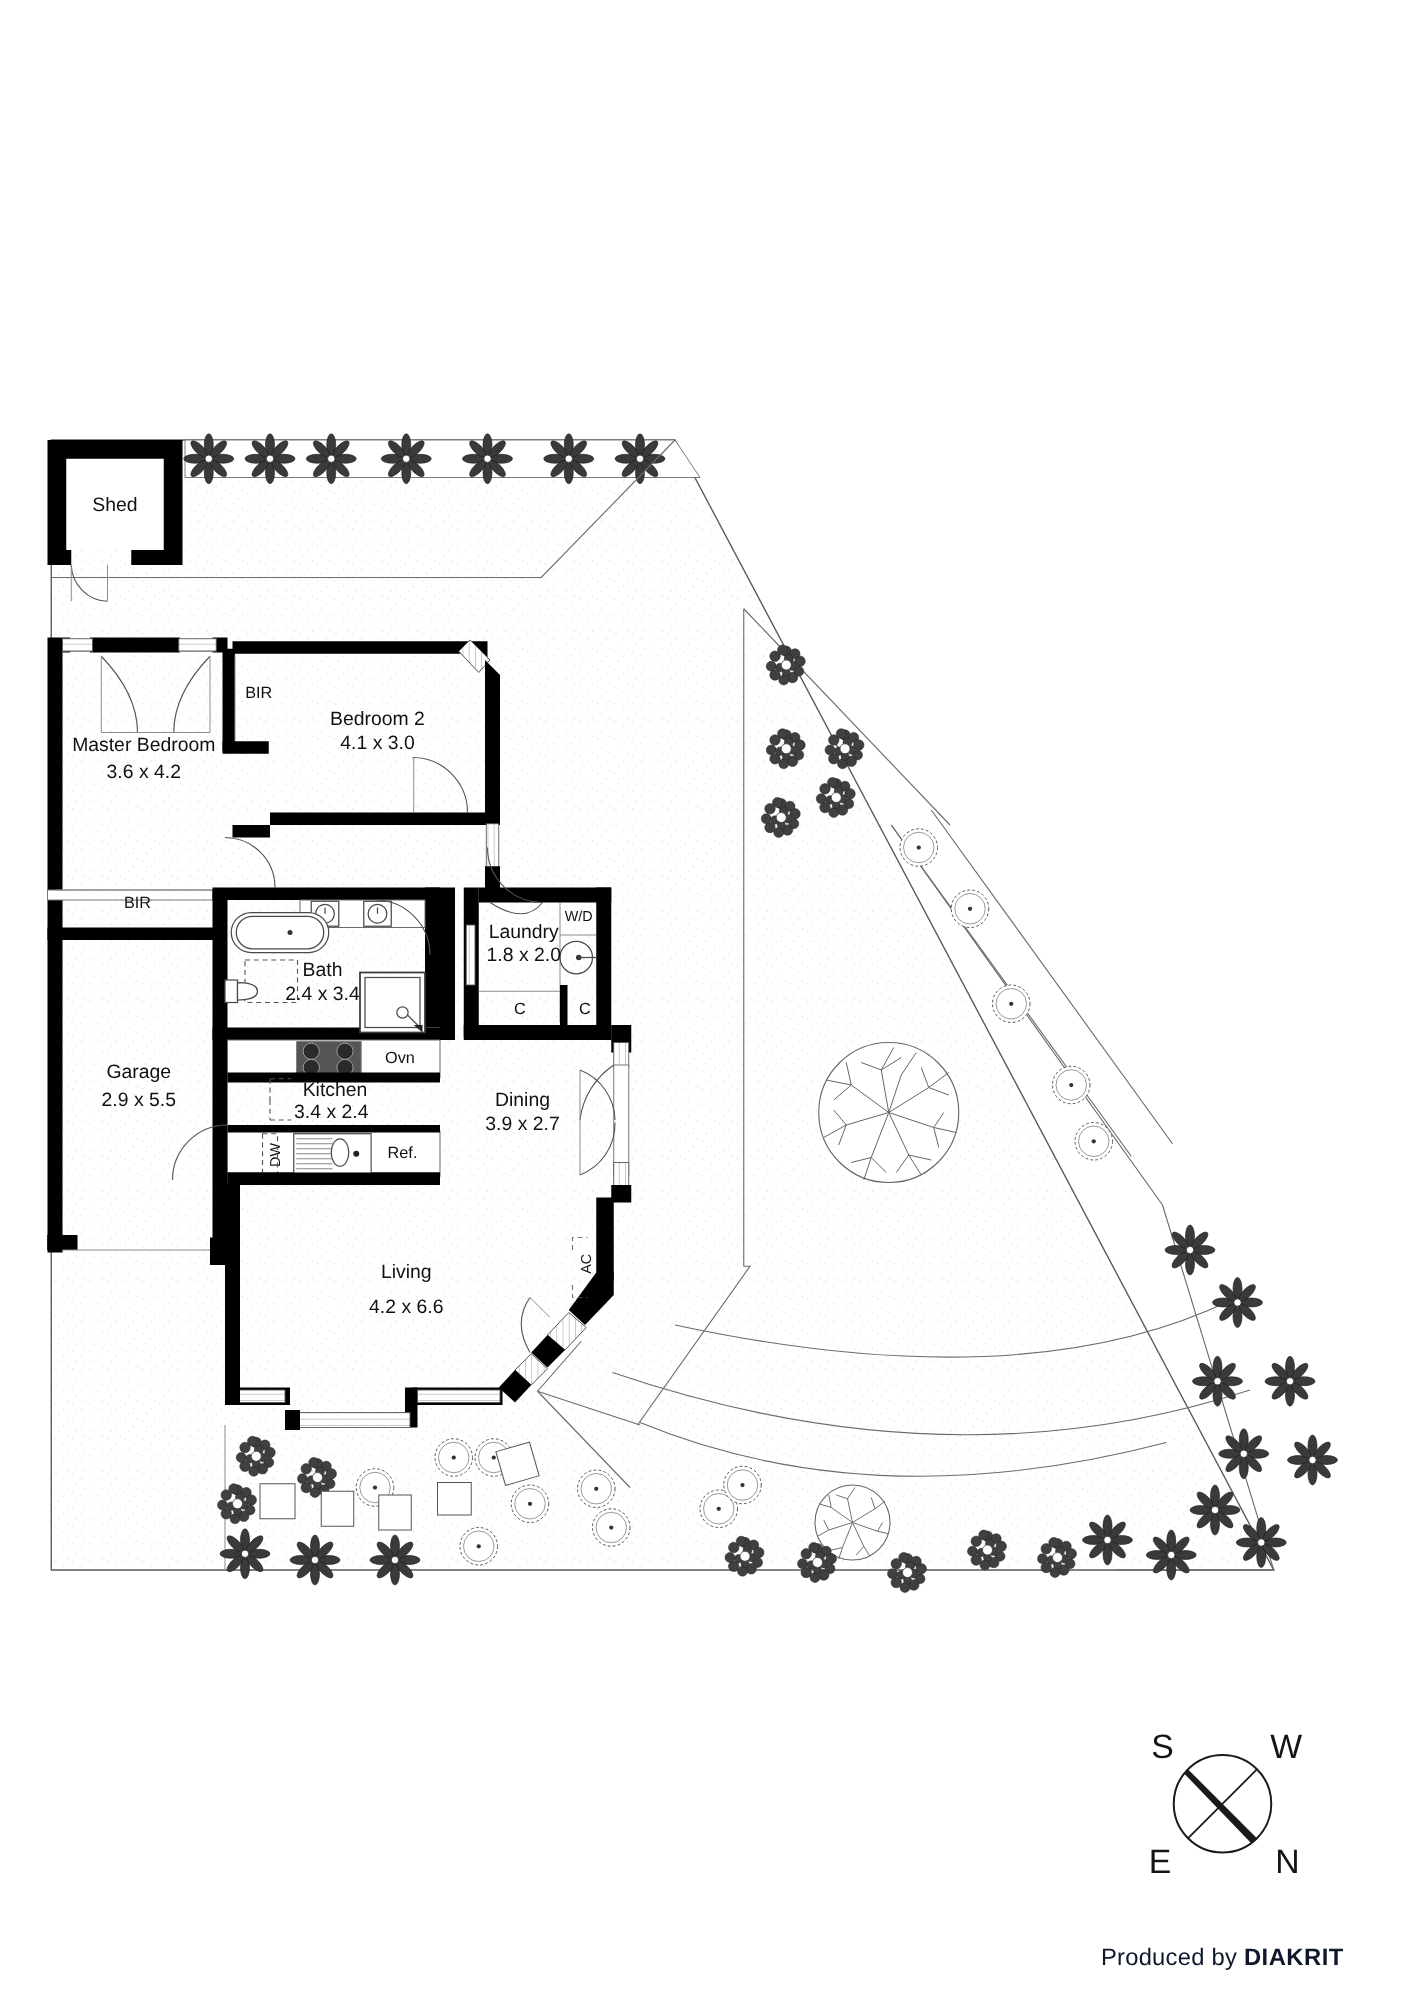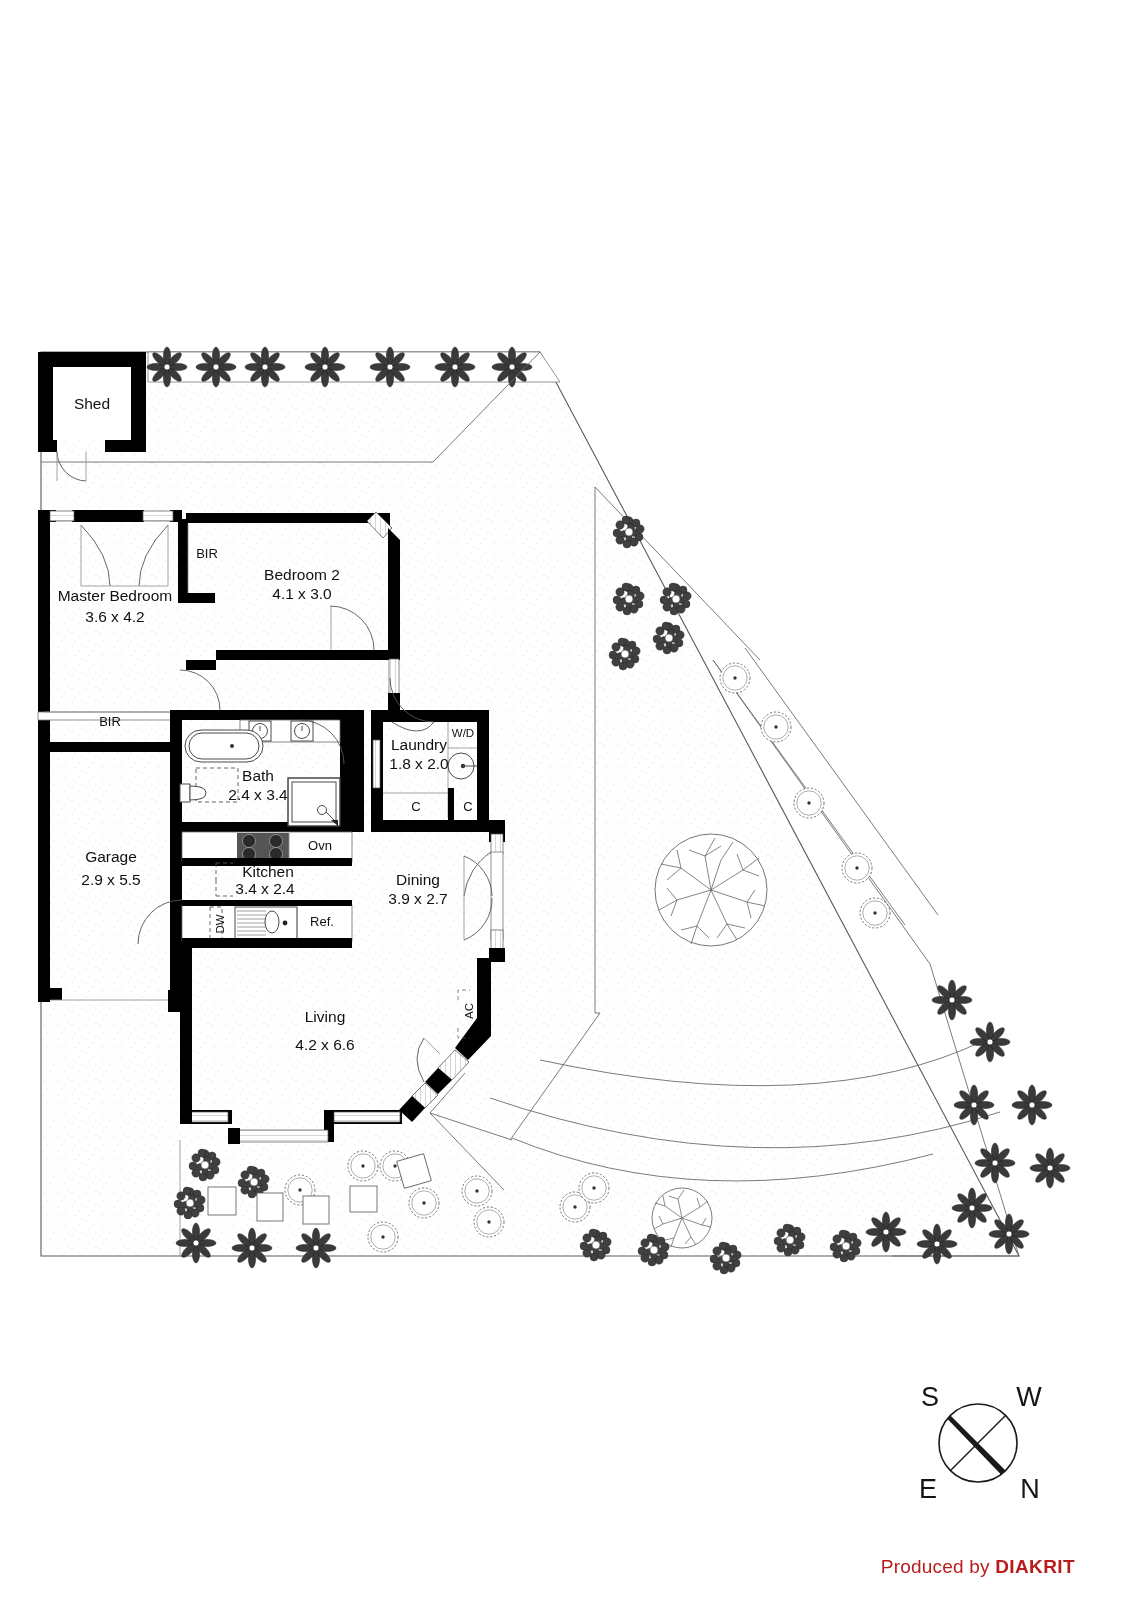--- a/index.html
+++ b/index.html
@@ -67,21 +67,21 @@
     font-size: 27px;
     fill: #141414;
     text-anchor: middle;
     dominant-baseline: middle;
   }
   .footer {
     position: absolute;
     right: 56px;
     bottom: 22px;
     font-size: 19px;
-    color: #b91c1c;
+    color: #0f172a;
     letter-spacing: 0.2px;
     white-space: nowrap;
   }
   .footer b { font-weight: bold; letter-spacing: 0.4px; }
 </style>
 </head>
 <body>
 
 <div id="plan-root">
 <svg width="1131" height="1600" viewBox="0 0 1131 1600" xmlns="http://www.w3.org/2000/svg">

